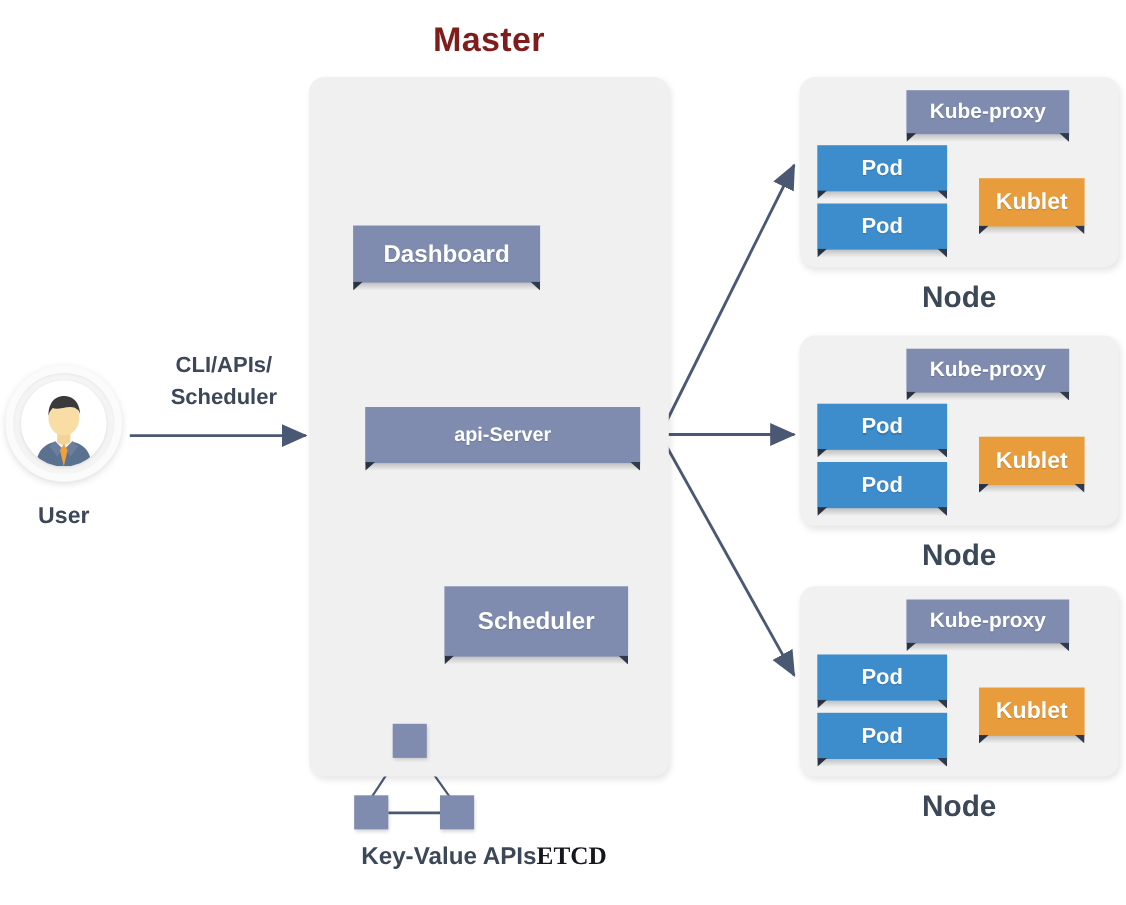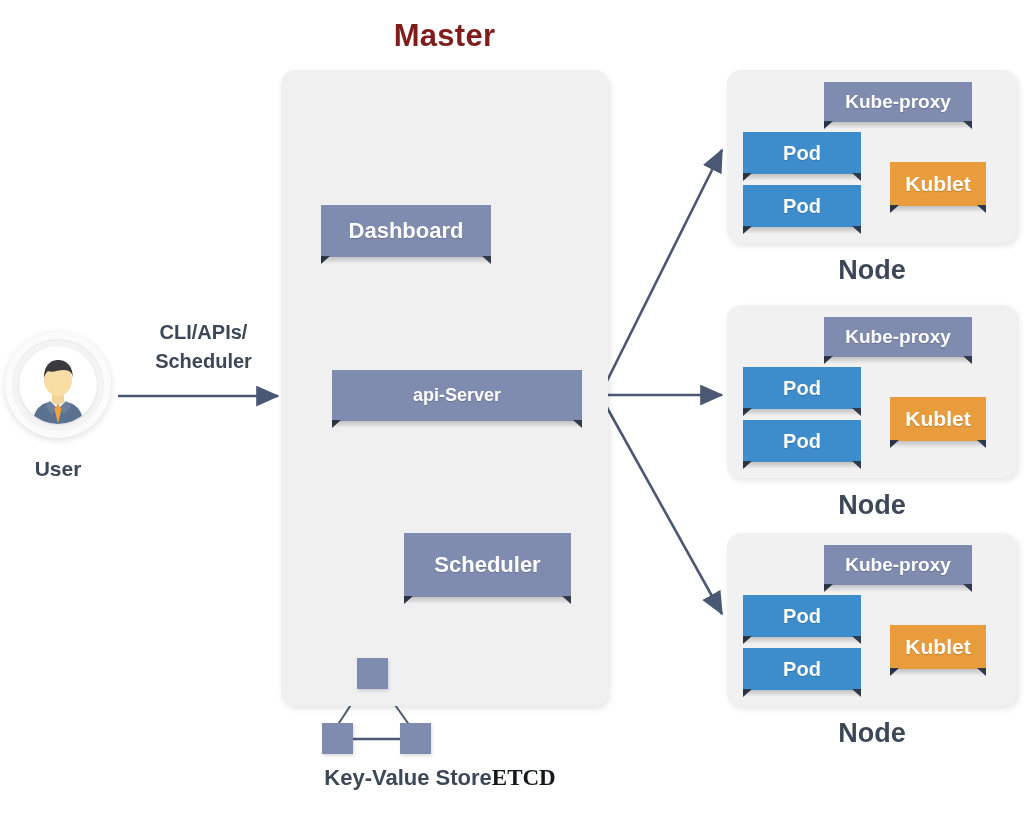--- a/index.html
+++ b/index.html
@@ -268,21 +268,21 @@
 
   <div class="box slate" id="box-scheduler">
     <span class="box-shadow-strip"></span>
     <span>Scheduler</span>
   </div>
 
   <div class="etcd-sq" id="etcd-top"></div>
   <div class="etcd-sq" id="etcd-left"></div>
   <div class="etcd-sq" id="etcd-right"></div>
   <div class="etcd-caption">
-    <span>Key-Value Store</span><span class="etcd-word">ETCD</span>
+    <span>Key-Value APIs</span><span class="etcd-word">ETCD</span>
   </div>
 
   <div class="avatar-wrap">
     <div class="ring ring1"></div>
     <div class="ring ring2"></div>
     <div class="ring ring3">
       <svg width="78" height="78" viewBox="0 0 78 78">
 
         <path d="M14 78 C14 61 25 55 39 55 C53 55 64 61 64 78 Z" fill="#5b7190"></path>
 

